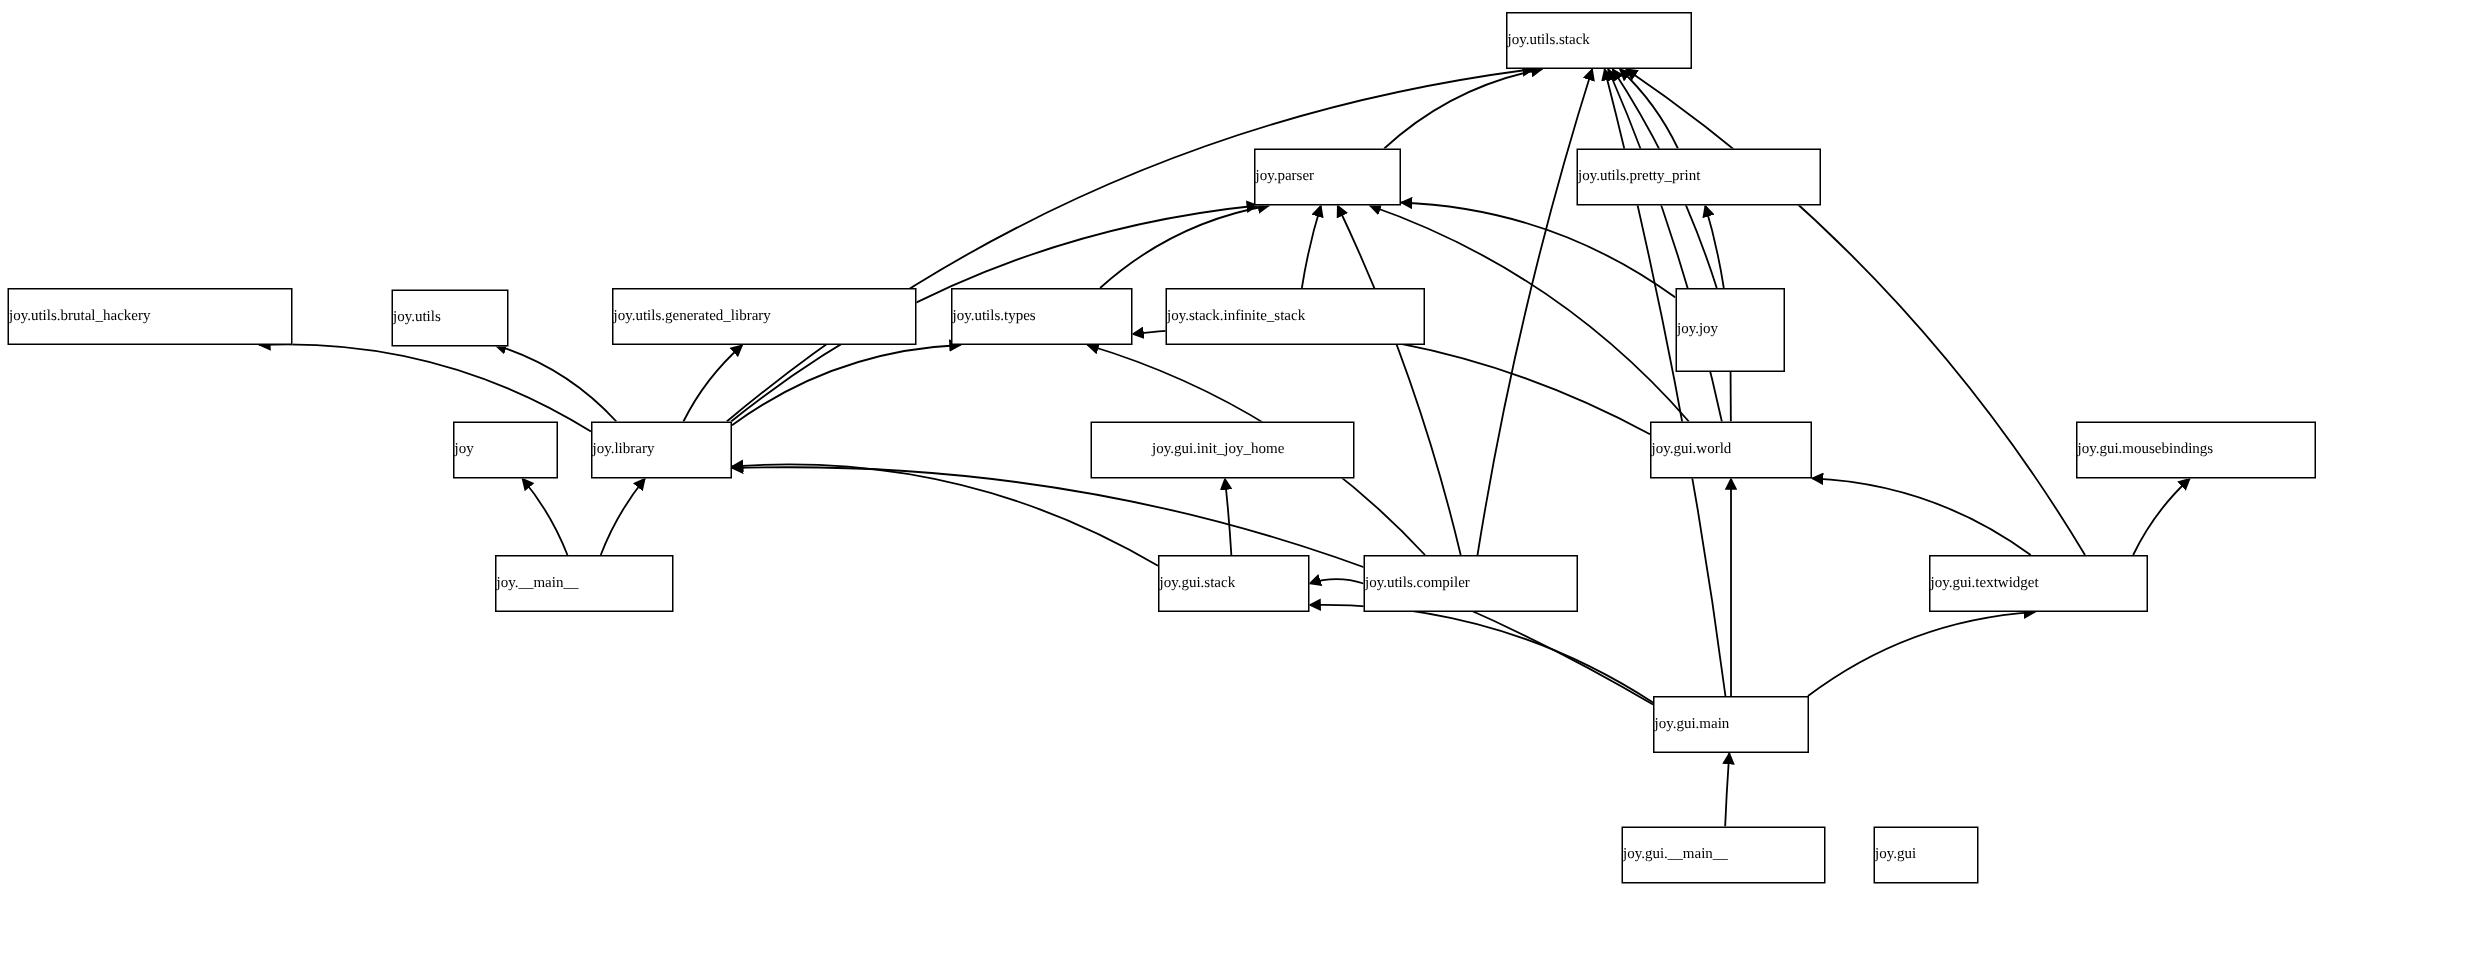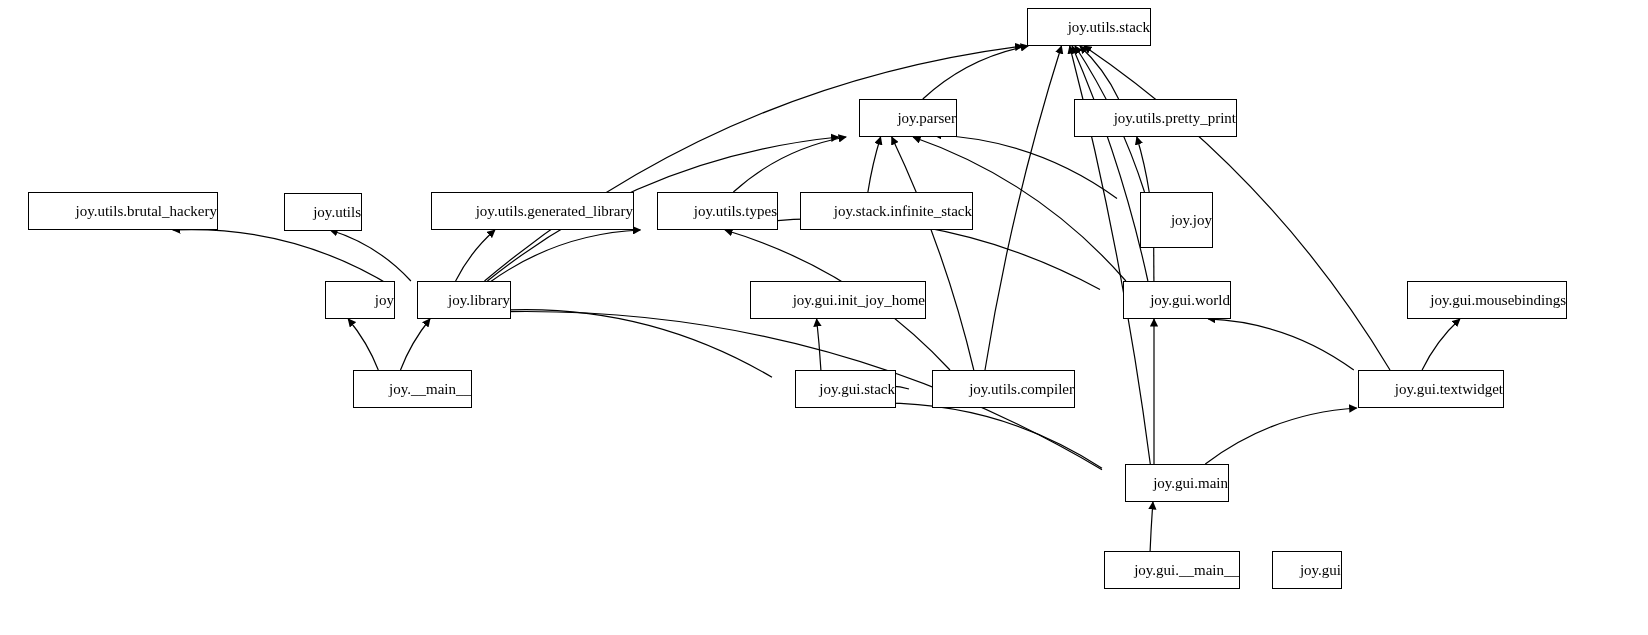--- a/index.html
+++ b/index.html
@@ -22,26 +22,25 @@
     width: 1648px;
     height: 635px;
   }
   .graph-node {
     position: absolute;
     box-sizing: border-box;
     border: 1px solid #000000;
     background: #ffffff;
     display: flex;
     align-items: center;
-    justify-content: flex-end;
+    justify-content: flex-start;
     color: #000000;
     white-space: nowrap;
-    font-size: 15px;
+    font-size: 10px;
     line-height: 1;
-    margin-left: 23px;
   }
   .node-label {
     pointer-events: none;
   }
 </style>
 </head>
 <body>
 
 <div id="graph-canvas">
 
@@ -119,36 +118,36 @@
       </div>
       <div class="graph-node" style="left: 1384px; top: 281px; width: 160px; height: 38px;">
         <span class="node-label">joy.gui.mousebindings</span>
       </div>
       <div class="graph-node" style="left: 302px; top: 281px; width: 70px; height: 38px;">
         <span class="node-label">joy</span>
       </div>
       <div class="graph-node" style="left: 394px; top: 281px; width: 94px; height: 38px;">
         <span class="node-label">joy.library</span>
       </div>
-      <div class="graph-node" style="left: 727px; top: 281px; width: 176px; height: 38px;">
+      <div class="graph-node" style="left: 727px; top: 281px; width: 176px; height: 38px; padding-left: 40px;">
         <span class="node-label">joy.gui.init_joy_home</span>
       </div>
       <div class="graph-node" style="left: 1100px; top: 281px; width: 108px; height: 38px;">
         <span class="node-label">joy.gui.world</span>
       </div>
       <div class="graph-node" style="left: 330px; top: 370px; width: 119px; height: 38px;">
         <span class="node-label">joy.__main__</span>
       </div>
       <div class="graph-node" style="left: 772px; top: 370px; width: 101px; height: 38px;">
         <span class="node-label">joy.gui.stack</span>
       </div>
       <div class="graph-node" style="left: 909px; top: 370px; width: 143px; height: 38px;">
         <span class="node-label">joy.utils.compiler</span>
       </div>
-      <div class="graph-node" style="left: 1335px; top: 370px; width: 146px; height: 38px;">
+      <div class="graph-node" style="left: 1286px; top: 370px; width: 146px; height: 38px;">
         <span class="node-label">joy.gui.textwidget</span>
       </div>
       <div class="graph-node" style="left: 1102px; top: 464px; width: 104px; height: 38px;">
         <span class="node-label">joy.gui.main</span>
       </div>
       <div class="graph-node" style="left: 1081px; top: 551px; width: 136px; height: 38px;">
         <span class="node-label">joy.gui.__main__</span>
       </div>
       <div class="graph-node" style="left: 1249px; top: 551px; width: 70px; height: 38px;">
         <span class="node-label">joy.gui</span>

